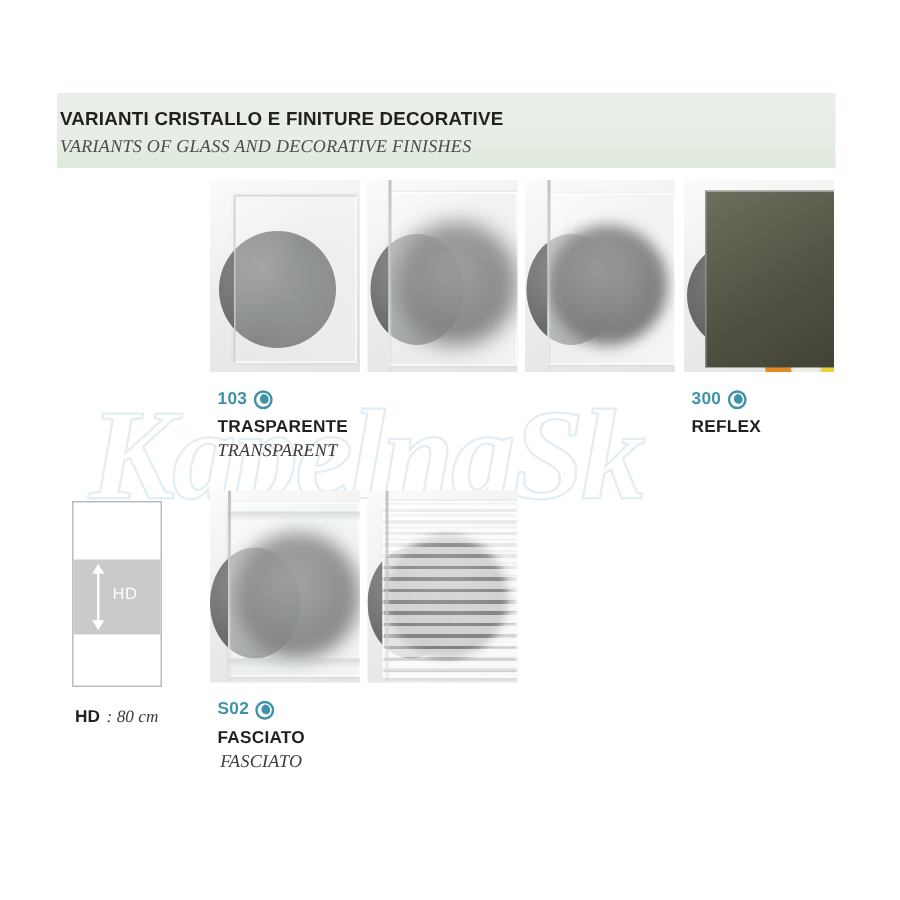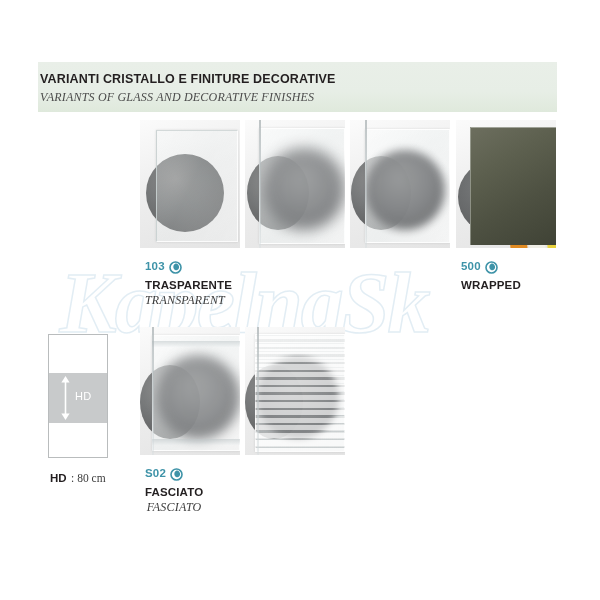--- a/index.html
+++ b/index.html
@@ -274,20 +274,21 @@
     position: absolute;
     left: 50px; top: 468px;
     z-index: 4;
     white-space: nowrap;
   }
   #hd-caption .hd-key {
     font-size: 11.5px; font-weight: bold; color: #231f20;
   }
   #hd-caption .hd-val {
     font-family: "Liberation Serif", serif;
+    font-style: italic;
     font-size: 11.5px;
     color: #3c3c3c;
   }
 </style>
 </head>
 <body>
 
 <div id="page">
 
   <div id="watermark">KapelnaSk</div>
@@ -350,29 +351,29 @@
         <span style="background:#e08a22"></span>
         <span style="background:#e08a22"></span>
         <span style="background:#efeee6"></span>
         <span style="background:#e8d23c"></span>
       </div>
       <div class="mirror"></div>
     </div>
   </div>
   <div class="caption" style="left:461px; top:259px;">
     <div class="code-row">
-      <span class="code">500</span>
+      <span class="code">300</span>
       <span class="badge-icon">
         <svg viewBox="0 0 26 26" width="13" height="13" aria-hidden="true">
           <circle cx="13" cy="13" r="11" fill="none" stroke="#3e93a8" stroke-width="3.2"></circle>
           <path d="M13 5.2 C8.5 7.5 7.6 12 9.6 15.4 C11.4 18.6 15.5 19.3 18.2 17.2 C20.6 15.3 21 11.3 18.8 8.2 C17 5.8 15 5 13 5.2 Z" fill="#3e93a8"></path>
         </svg>
       </span>
     </div>
-    <div class="name">WRAPPED</div>
+    <div class="name">REFLEX</div>
     <div class="name-en"></div>
   </div>
 
   <div id="hd-diagram">
     <div id="hd-band"></div>
     <div id="hd-arrow">
       <svg viewBox="0 0 9 44" width="9" height="44" aria-hidden="true">
         <line x1="4.5" y1="5" x2="4.5" y2="39" stroke="#ffffff" stroke-width="1.6"></line>
         <polygon points="4.5,0 8.6,6.5 0.4,6.5" fill="#ffffff"></polygon>
         <polygon points="4.5,44 8.6,37.5 0.4,37.5" fill="#ffffff"></polygon>

